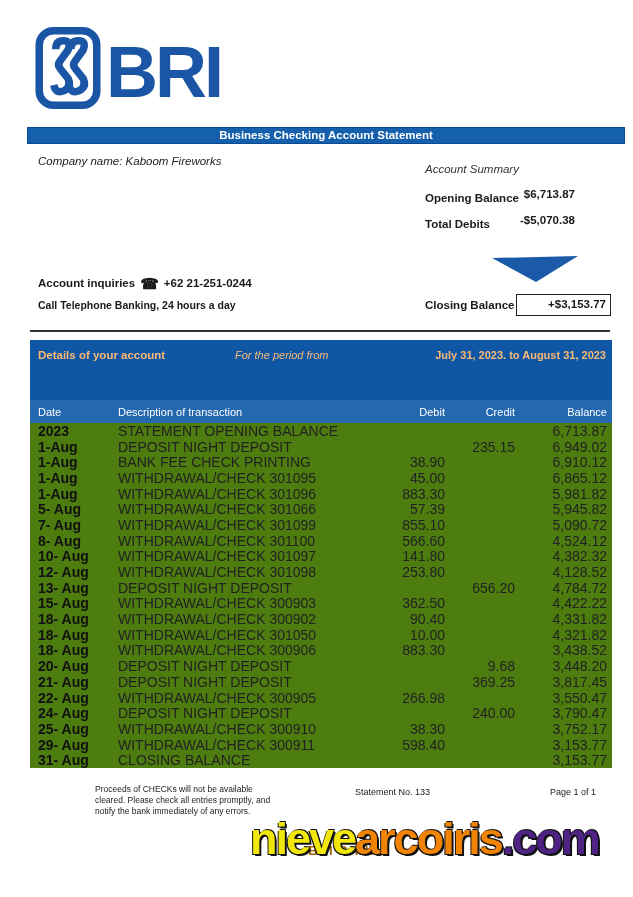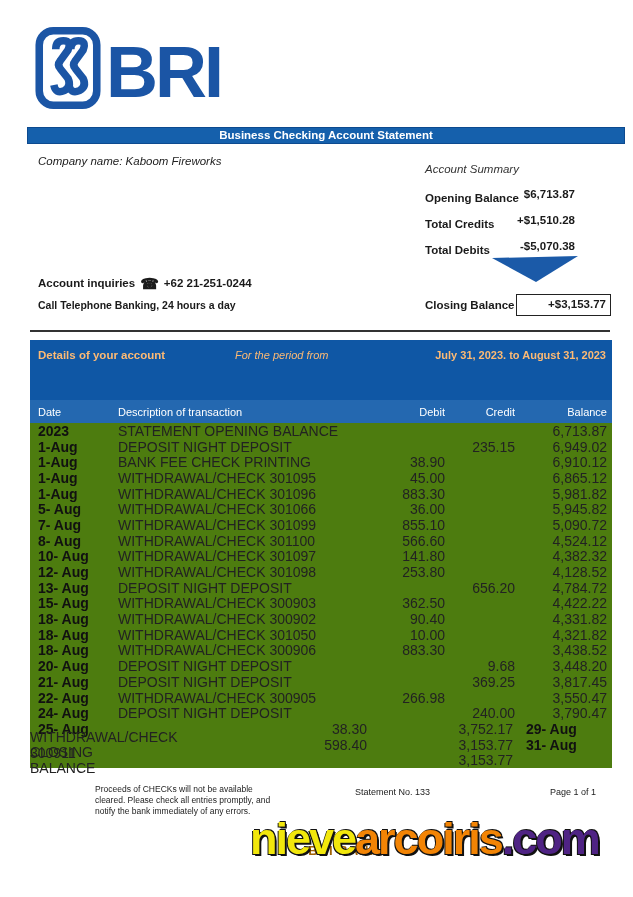--- a/index.html
+++ b/index.html
@@ -88,21 +88,20 @@
   <span class="logo-text">BRI</span>
 </div>
 
 <div class="abs title-bar">Business Checking Account Statement</div>
 
 <div class="abs company-line">Company name: Kaboom Fireworks</div>
 
 <div class="abs as-heading">Account Summary</div>
 <div class="abs as-rows">
     <div class="as-row"><span class="as-label">Opening Balance</span><span class="as-value">$6,713.87</span></div>
-    <div class="as-row"><span class="as-label">Total Credits</span><span class="as-value">+$1,510.28</span></div>
     <div class="as-row"><span class="as-label">Total Debits</span><span class="as-value">-$5,070.38</span></div>
   </div>
 
 <div class="abs down-arrow">
   <svg width="86" height="26" viewBox="0 0 86 26">
     <polygon points="0,2 86,0 44,26" fill="#1B5AA8"></polygon>
   </svg>
 </div>
 
 <div class="abs inquiries-line">
@@ -151,21 +150,21 @@
       <div class="c2">45.00</div>
       <div class="c3"></div>
       <div class="c4">6,865.12</div>
       <div class="c0">1-Aug</div>
       <div class="c1">WITHDRAWAL/CHECK 301096</div>
       <div class="c2">883.30</div>
       <div class="c3"></div>
       <div class="c4">5,981.82</div>
       <div class="c0">5- Aug</div>
       <div class="c1">WITHDRAWAL/CHECK 301066</div>
-      <div class="c2">36.00</div>
+      <div class="c2">57.39</div>
       <div class="c3"></div>
       <div class="c4">5,945.82</div>
       <div class="c0">7- Aug</div>
       <div class="c1">WITHDRAWAL/CHECK 301099</div>
       <div class="c2">855.10</div>
       <div class="c3"></div>
       <div class="c4">5,090.72</div>
       <div class="c0">8- Aug</div>
       <div class="c1">WITHDRAWAL/CHECK 301100</div>
       <div class="c2">566.60</div>
@@ -220,20 +219,21 @@
       <div class="c1">WITHDRAWAL/CHECK 300905</div>
       <div class="c2">266.98</div>
       <div class="c3"></div>
       <div class="c4">3,550.47</div>
       <div class="c0">24- Aug</div>
       <div class="c1">DEPOSIT NIGHT DEPOSIT</div>
       <div class="c2"></div>
       <div class="c3">240.00</div>
       <div class="c4">3,790.47</div>
       <div class="c0">25- Aug</div>
+      <div class="c1">WITHDRAWAL/CHECK 300910</div>
       <div class="c2">38.30</div>
       <div class="c3"></div>
       <div class="c4">3,752.17</div>
       <div class="c0">29- Aug</div>
       <div class="c1">WITHDRAWAL/CHECK 300911</div>
       <div class="c2">598.40</div>
       <div class="c3"></div>
       <div class="c4">3,153.77</div>
       <div class="c0">31- Aug</div>
       <div class="c1">CLOSING BALANCE</div>

